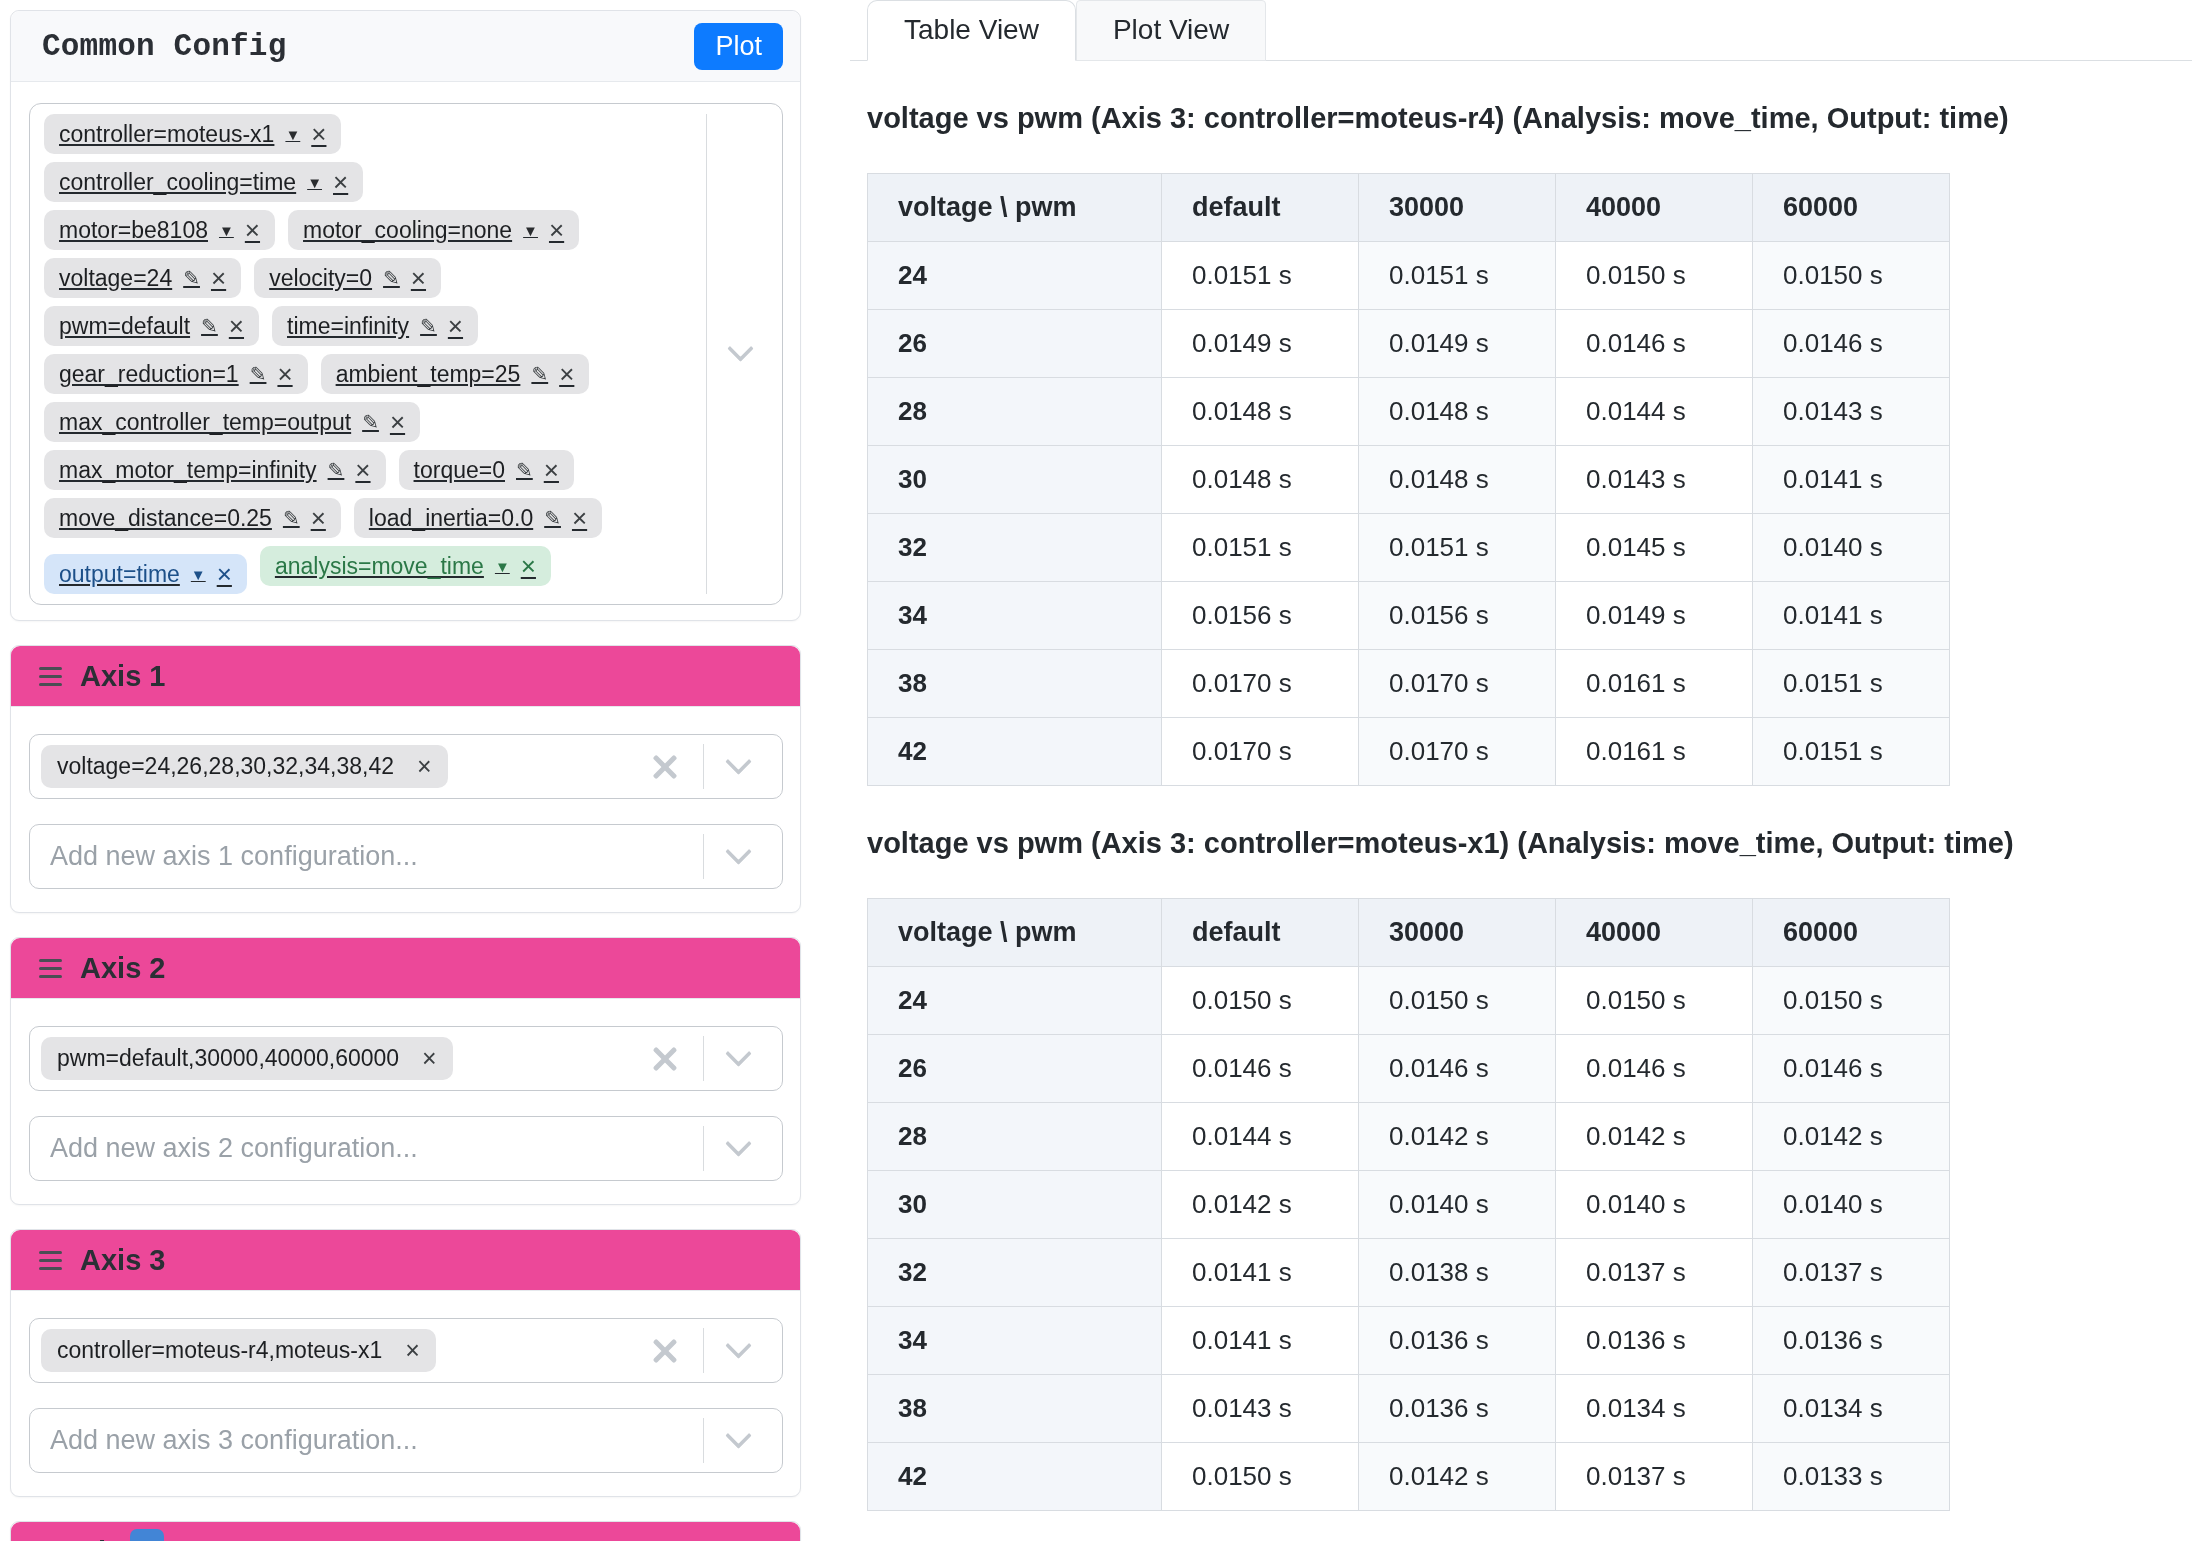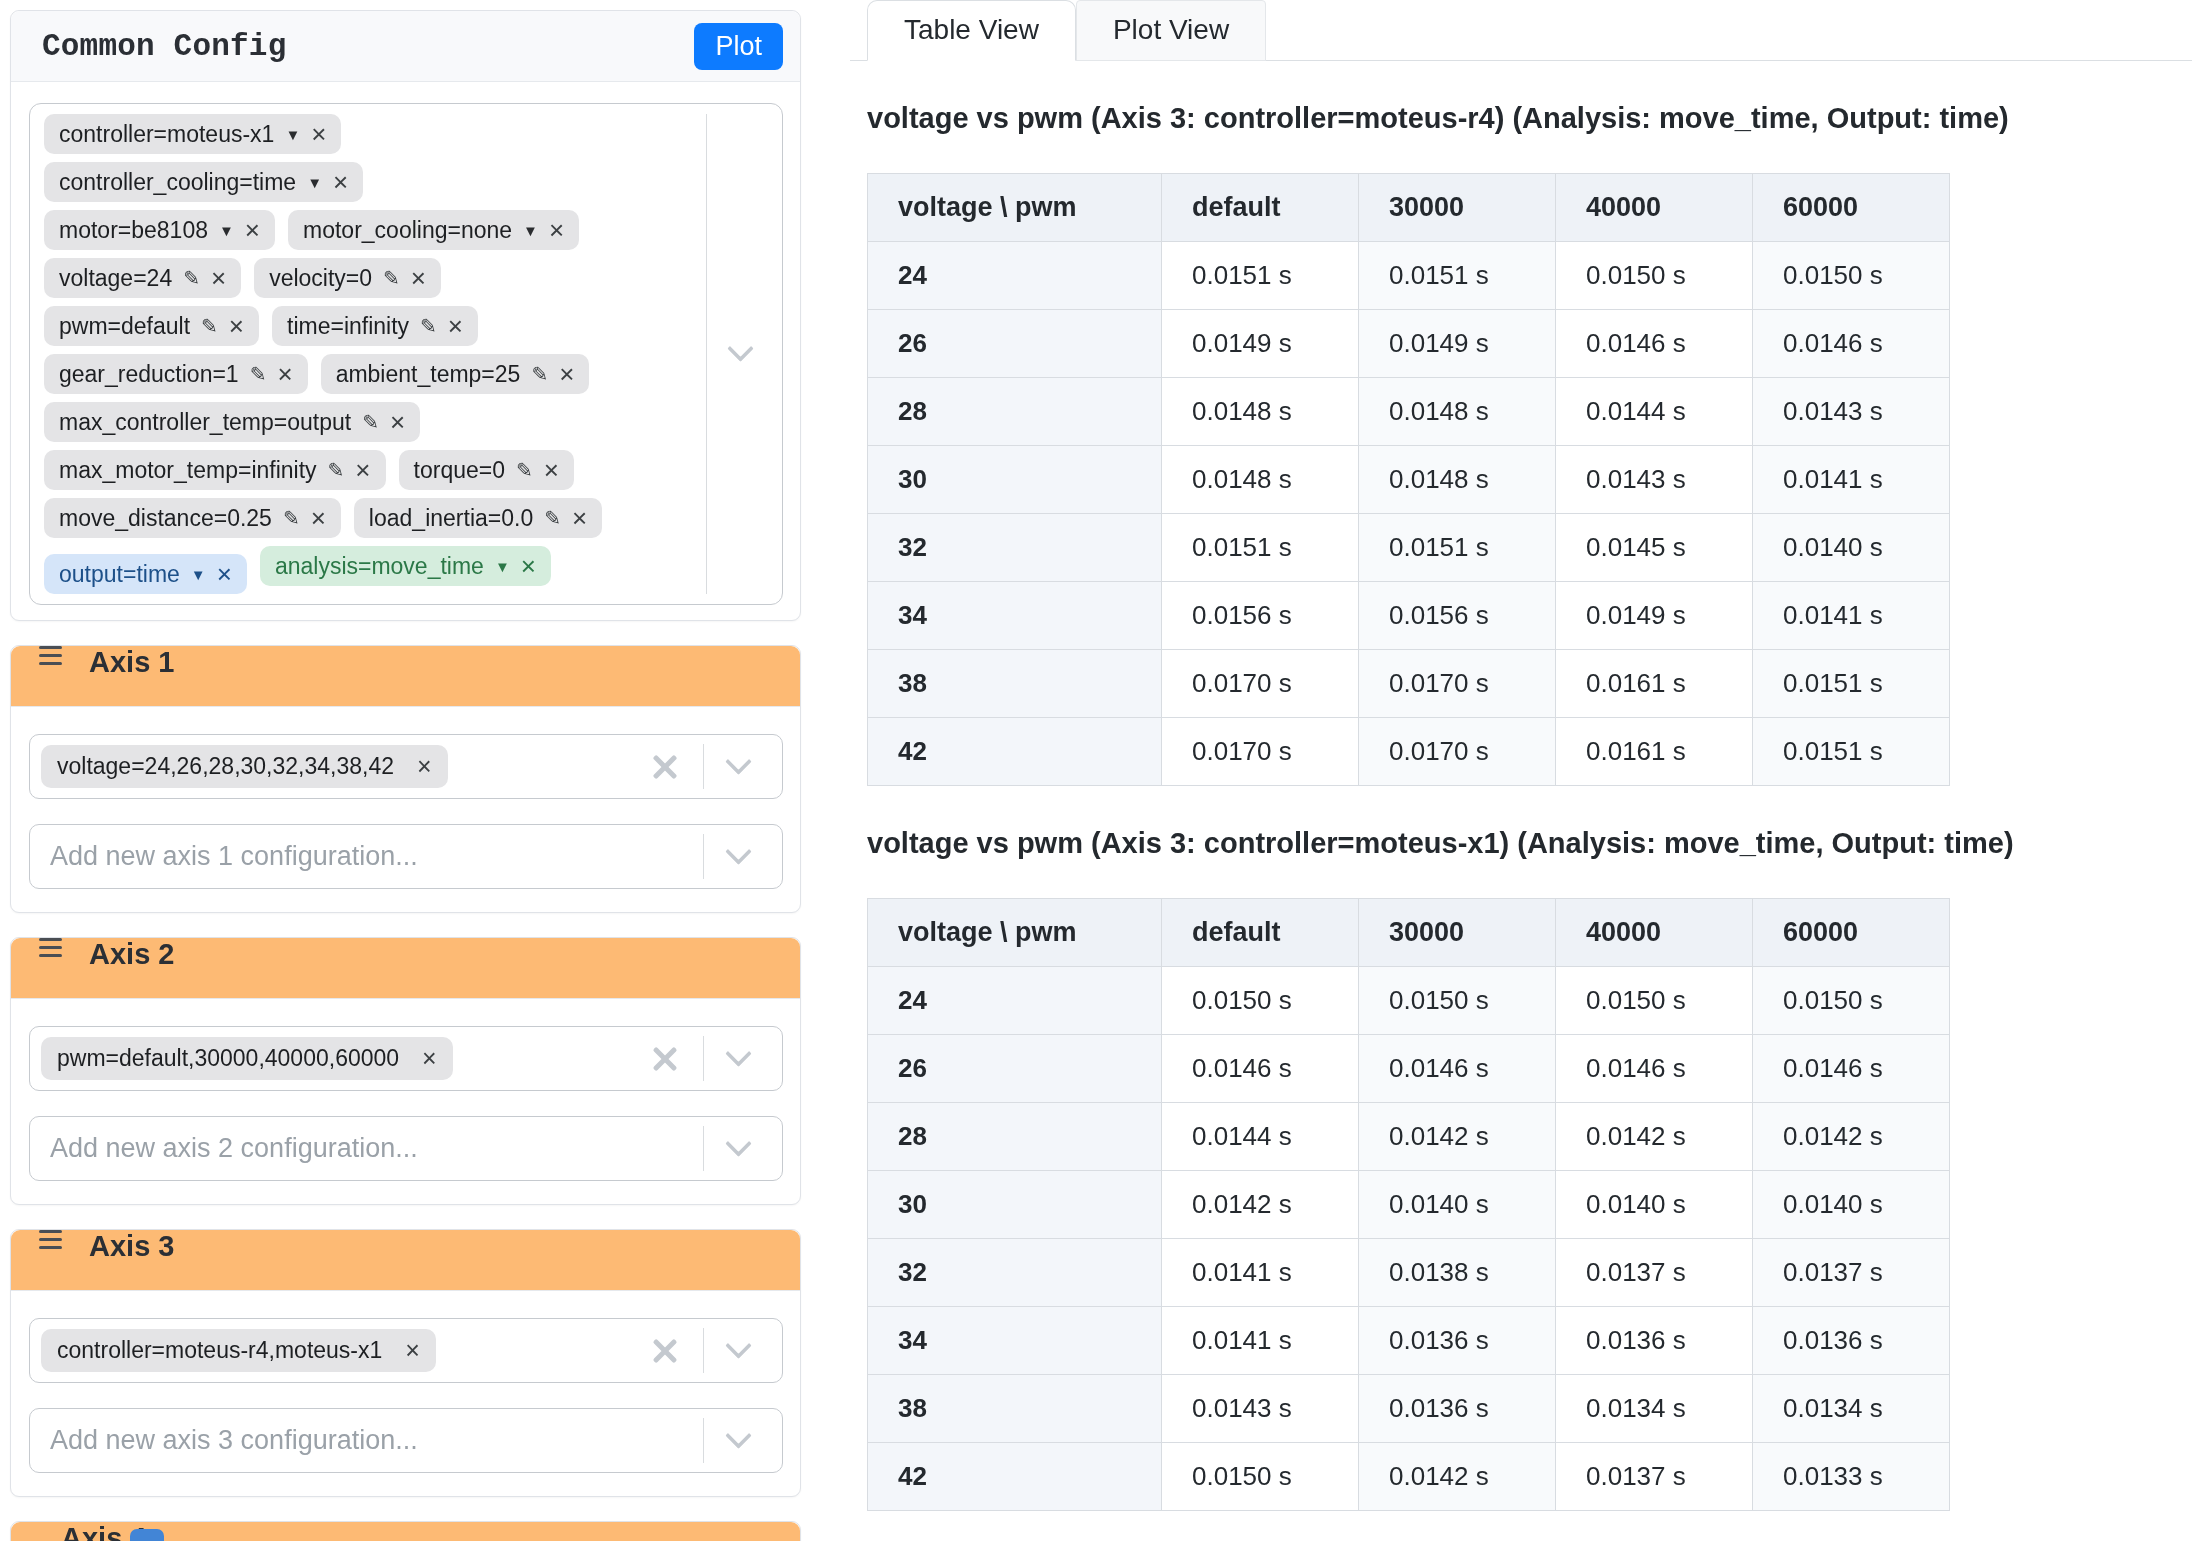--- a/index.html
+++ b/index.html
@@ -11,42 +11,42 @@
   .card{border:1px solid #e0e3e8;border-radius:9px;background:#fff;margin-bottom:24px;
         box-shadow:0 1px 2px rgba(0,0,0,0.04);}
   .card-header{display:flex;align-items:center;justify-content:space-between;height:70px;
         background:#f8f9fb;border-bottom:1px solid #e6e9ed;border-radius:9px 9px 0 0;
         padding:0 17px 0 31px;}
   .card-header h2{margin:0;font-size:31px;font-weight:bold;color:#2b2f35;letter-spacing:.2px;font-family:Liberation Mono, monospace;}
   .plot-btn{background:#0d7bff;color:#fff;border:none;border-radius:8px;font-size:27px;
         padding:8px 21px;font-family:inherit;cursor:pointer;}
 
   .tagbox{position:relative;margin:21px 17px 15px 18px;border:1px solid #c6cacf;border-radius:12px;
-        padding:10px 66px 10px 14px;min-height:472px;}
+        padding:10px 66px 10px 14px;min-height:472px;text-decoration:underline;}
   .tag-rows{display:flex;flex-direction:column;gap:8px;}
   .tag-row{display:flex;gap:13px;}
   .tag{display:inline-flex;align-items:center;gap:11px;height:40px;padding:0 15px;
         border-radius:10px;background:#e4e4e6;font-size:23px;color:#1d1f22;white-space:nowrap;cursor:pointer;}
   .tag .tag-caret{font-size:15px;color:#2a2c2f;}
   .tag .tag-pencil{font-size:20px;color:#3c4043;}
   .tag .tag-x{font-size:26px;color:#3c4043;line-height:1;}
   .tag.blue{background:#d5e5f9;color:#1d5089;margin-top:8px;}
   .tag.blue .tag-caret,.tag.blue .tag-x{color:#1d5089;}
   .tag.green{background:#d5eddd;color:#2b7847;}
   .tag.green .tag-caret,.tag.green .tag-x{color:#2b7847;}
 
   .vsep{position:absolute;top:10px;bottom:10px;width:1px;background:#d9dcdf;}
   .tagbox .vsep{right:75px;}
   .chev{position:absolute;top:50%;width:24px;height:24px;transform:translateY(-62%);cursor:pointer;}
   .chev::after{content:"";display:block;width:15px;height:15px;margin:0 auto;
         border-right:4px solid #c4c9cf;border-bottom:4px solid #c4c9cf;border-radius:2px;
         transform:rotate(45deg);}
   .tagbox .chev{right:30px;}
 
-  .axis-header{display:flex;align-items:flex-start;gap:27px;height:60px;background:#fdba74;
+  .axis-header{display:flex;align-items:center;gap:18px;height:60px;background:#ec4899;
         border-bottom:1px solid #e6e9ed;border-radius:9px 9px 0 0;padding:0 31px 0 28px;}
   .axis-header.no-handle{padding-left:50px;}
   .axis-header h3{margin:0;font-size:29px;font-weight:bold;color:#2b2f35;}
   .drag{display:flex;flex-direction:column;gap:5px;width:23px;cursor:grab;}
   .drag i{display:block;height:3px;background:#4a4e54;border-radius:2px;}
 
   .axis-body{padding:27px 17px 15px 18px;}
   .select-box{position:relative;border:1px solid #c6cacf;border-radius:10px;height:63px;
         display:flex;align-items:center;padding:0 130px 0 11px;background:#fff;margin-bottom:25px;}
   .select-box:last-child{margin-bottom:8px;}

